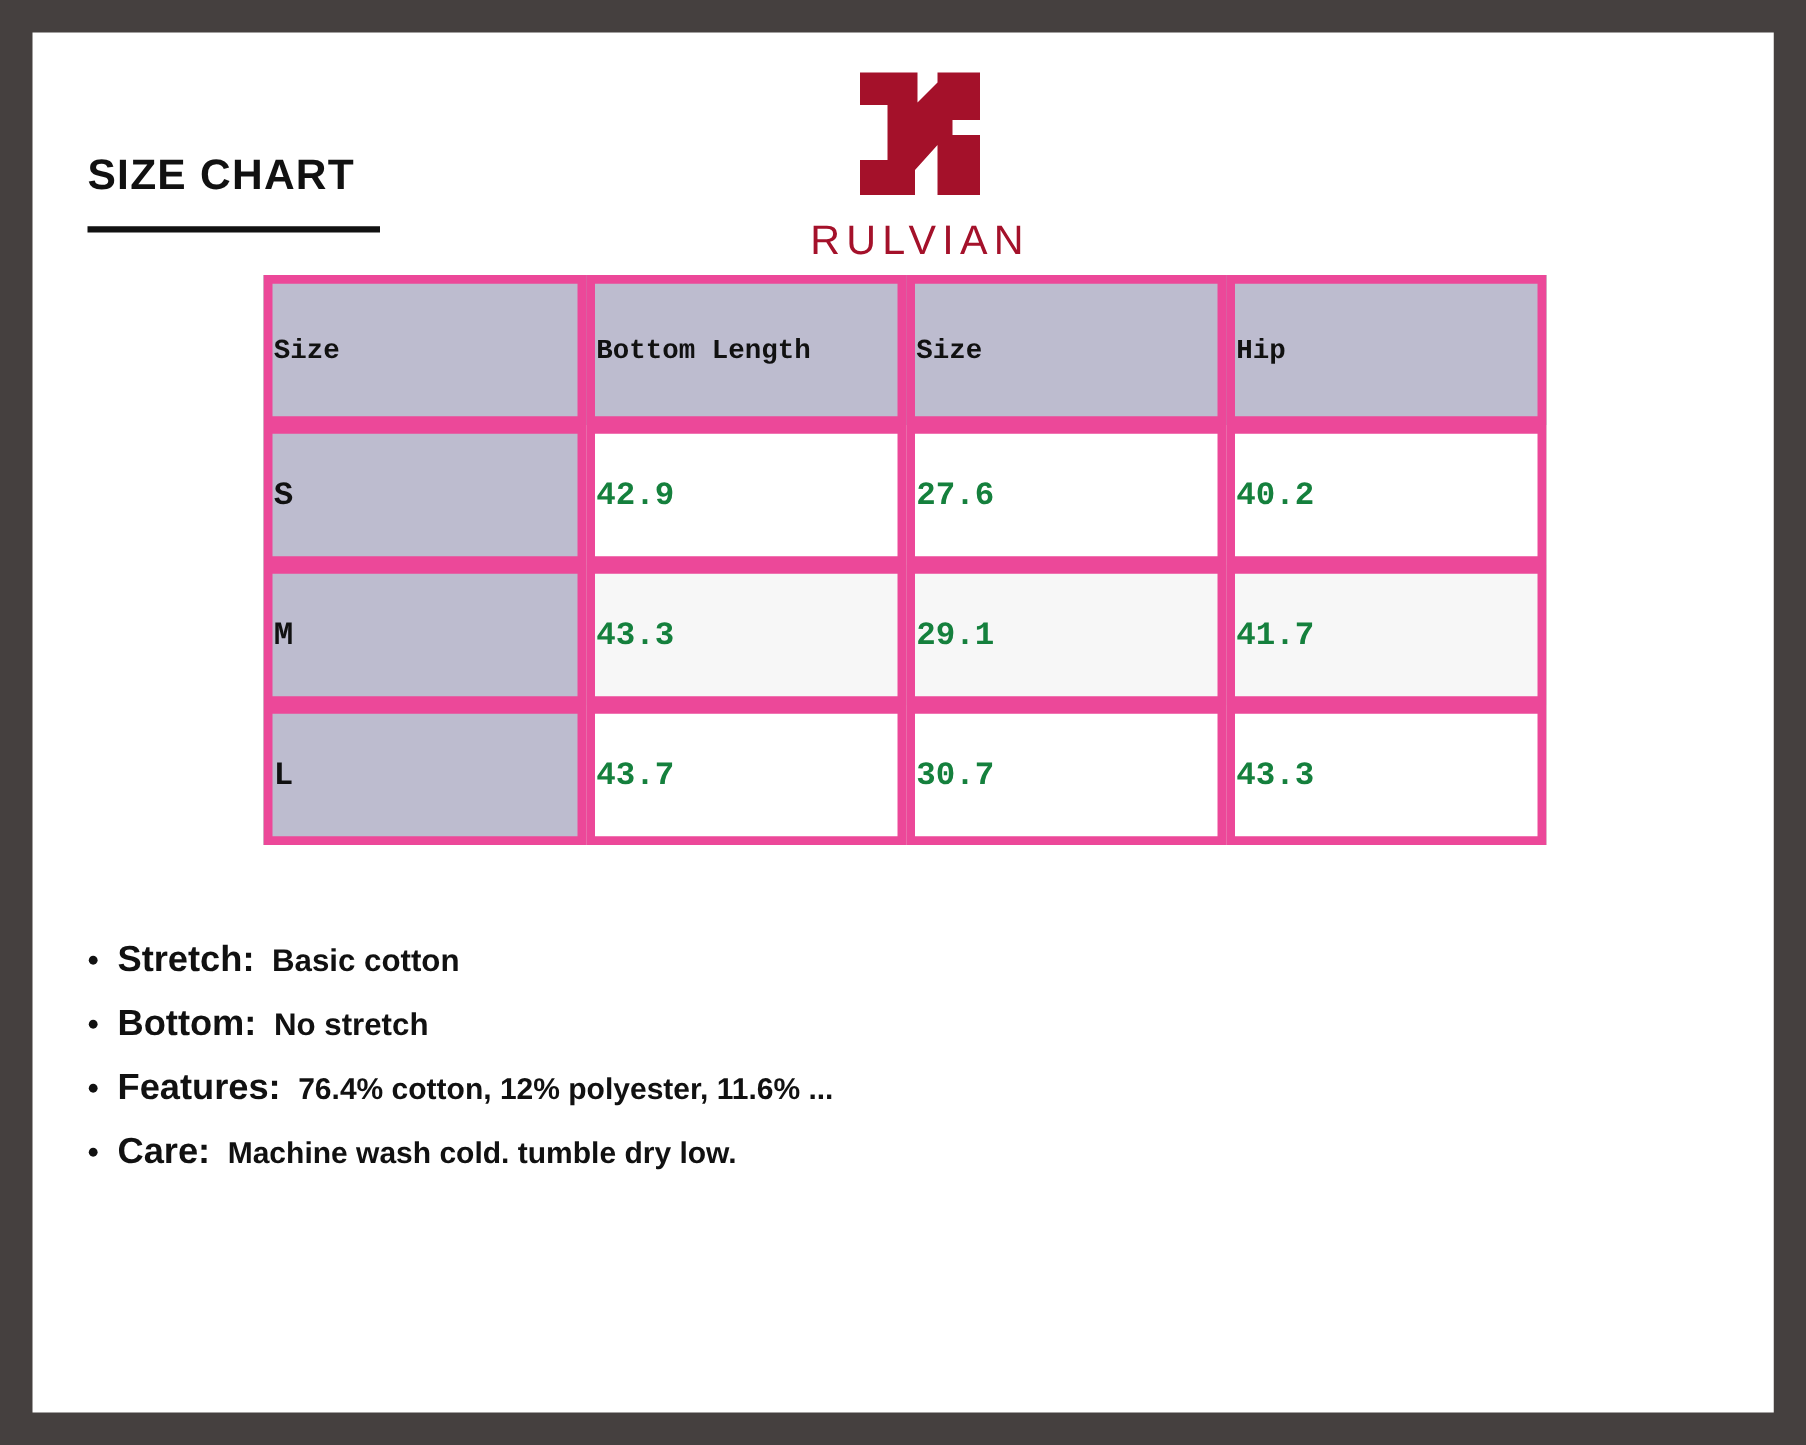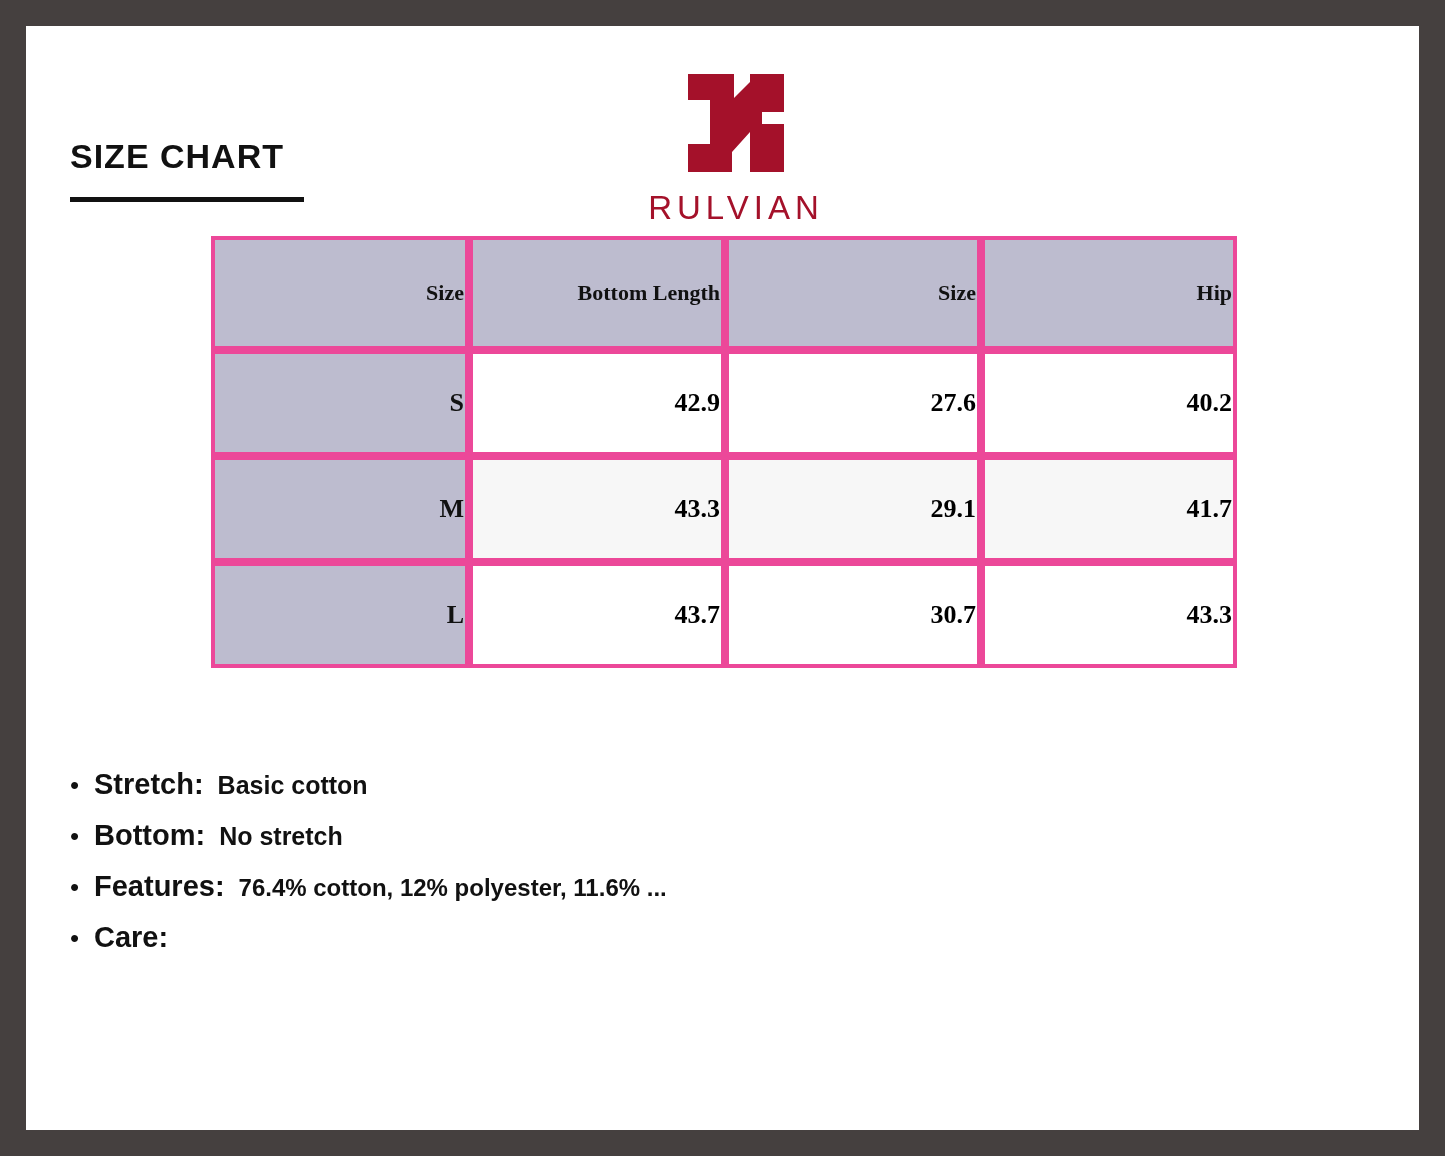--- a/index.html
+++ b/index.html
@@ -26,21 +26,21 @@
     top: 0;
     width: 1445px;
     height: 1156px;
     box-sizing: border-box;
     border: 26px solid #45403f;
     pointer-events: none;
   }
   .inner-area {
     position: absolute;
     left: 26px;
-    top: 44px;
+    top: 28px;
     width: 1393px;
     height: 1104px;
     background: #ffffff;
   }
 
   
   .title-block {
     position: absolute;
     left: 44px;
     top: 94px;
@@ -87,42 +87,42 @@
     width: 1026px;
   }
   table.size-table {
     border-collapse: separate;
     border-spacing: 0;
     width: 1026px;
     background: #45403f;
     table-layout: fixed;
   }
   table.size-table td, table.size-table th {
-    border: 4px solid #ec4899;
-    text-align: right;
+    border: 7px solid #ec4899;
+    text-align: left;
     vertical-align: middle;
-    font-family: Liberation Serif, serif;
+    font-family: Liberation Mono, monospace;
   }
   th.head-cell {
     background: #bdbccf;
     color: #111111;
     font-size: 22px;
     font-weight: bold;
     height: 104px;
   }
   td.size-cell {
     background: #bdbccf;
     color: #111111;
     font-size: 26px;
     font-weight: bold;
     height: 96px;
   }
   td.val-cell {
     background: #ffffff;
-    color: #000000;
+    color: #15803d;
     font-size: 26px;
     font-weight: bold;
     height: 96px;
   }
   tr.alt td.val-cell {
     background: #f7f7f7;
   }
   col.c-size { width: 258px; }
   col.c-val { width: 256px; }
 
@@ -231,18 +231,19 @@
         <span class="detail-value">No stretch</span>
       </div>
       <div class="detail-row small">
         <span class="bullet">•</span>
         <span class="detail-label">Features:</span>
         <span class="detail-value">76.4% cotton, 12% polyester, 11.6% ...</span>
       </div>
       <div class="detail-row small">
         <span class="bullet">•</span>
         <span class="detail-label">Care:</span>
+        <span class="detail-value">Machine wash cold. tumble dry low.</span>
       </div>
     </div>
 
   </div>
   <div class="outer-border"></div>
 </div>
 
 </body></html>

